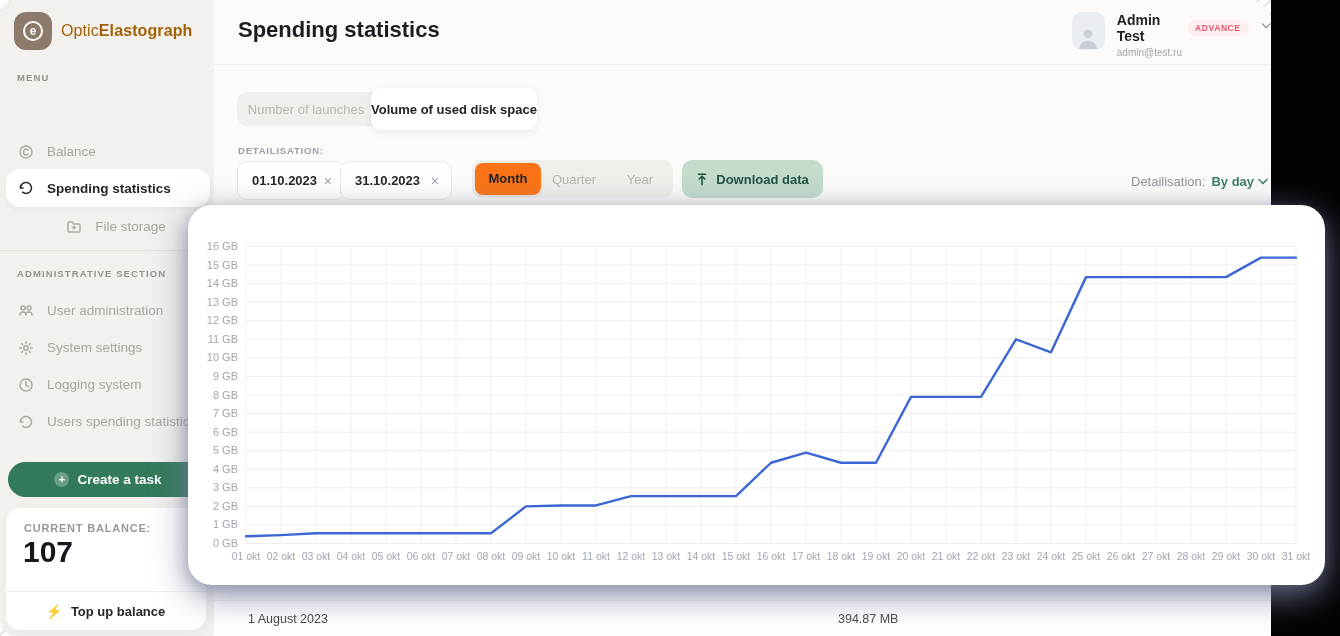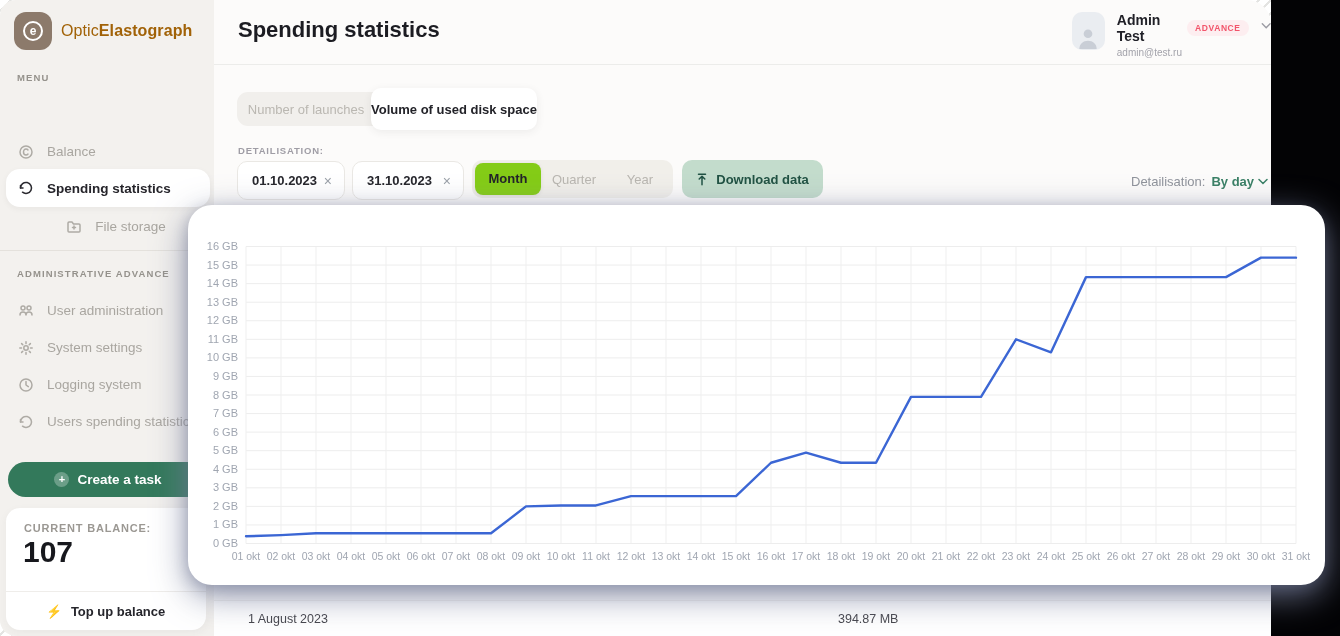--- a/index.html
+++ b/index.html
@@ -48,26 +48,26 @@
   .user-email{ font-size:10px; color:#a3a3ab; }
   .user-caret{ margin-top:10px; }
   
   .tab-group{ position:absolute; left:237px; top:92px; width:300px; height:34px; background:#f1efec; border-radius:11px; display:flex; }
   .tab{ display:flex; align-items:center; justify-content:center; font-size:13px; cursor:pointer; }
   .tab.inactive{ width:138px; color:#bab7b1; }
   .tab.active{ position:absolute; left:134px; top:-4px; width:166px; height:42px; background:#fff; border-radius:10px; box-shadow:0 2px 8px rgba(50,50,50,.08); color:#232329; font-weight:700; }
   .detail-label{ position:absolute; left:238px; top:145px; font-size:9.5px; letter-spacing:.8px; color:#9f9da5; font-weight:600; }
   .date-field{ position:absolute; top:161px; height:39px; background:#fff; border:1px solid #eae8e4; border-radius:10px; display:flex; align-items:center; justify-content:space-between; padding:0 12px 0 14px; cursor:text; }
   .date-field.from{ left:237px; width:108px; }
-  .date-field.to{ left:352px; width:112px; }
+  .date-field.to{ left:340px; width:112px; }
   .date-value{ font-size:13px; font-weight:700; color:#26262c; }
   .clear-x{ color:#9aa0a8; font-size:14px; cursor:pointer; line-height:1; }
   .segmented{ position:absolute; left:472px; top:160px; width:201px; height:38px; background:#f1efea; border-radius:10px; display:flex; align-items:center; }
   .seg-opt{ flex:1; text-align:center; font-size:13px; color:#b9b6b0; cursor:pointer; }
-  .seg-opt.active{ background:#84cc16; border-radius:8px; height:32px; line-height:32px; margin-left:3px; box-shadow:0 1px 4px rgba(0,0,0,.08); color:#232329; font-weight:700;text-align:center; }
+  .seg-opt.active{ background:#f97316; border-radius:8px; height:32px; line-height:32px; margin-left:3px; box-shadow:0 1px 4px rgba(0,0,0,.08); color:#232329; font-weight:700;text-align:center; }
   .download-btn{ position:absolute; left:682px; top:160px; width:141px; height:38px; background:#c3dccc; border:none; border-radius:10px; color:#215243; font-size:13px; font-weight:700; font-family:inherit; display:flex; align-items:center; justify-content:center; gap:8px; cursor:pointer; }
   .detail-right{ position:absolute; left:1131px; top:174px; display:flex; align-items:center; gap:6px; font-size:13px; }
   .detail-right .lbl{ color:#8f939b; }
   .detail-right .val{ color:#3a8066; font-weight:700; display:flex; align-items:center; gap:4px; cursor:pointer; }
   
   .table-row{ position:absolute; left:214px; top:600px; width:1057px; height:36px; background:#fff; border-top:1px solid #f1f0ee; }
   .row-date{ position:absolute; left:34px; top:11px; font-size:12.5px; color:#46464c; }
   .row-value{ position:absolute; left:624px; top:11px; font-size:12.5px; color:#46464c; }
   
   .chart-card{
@@ -112,21 +112,21 @@
       </div>
       <div class="nav-item" style="top:208px;justify-content:center;">
         <svg class="icon16" viewBox="0 0 16 16">
             <path d="M2 12V4a1 1 0 0 1 1-1h3l1.5 2H13a1 1 0 0 1 1 1v6a1 1 0 0 1-1 1H3a1 1 0 0 1-1-1z"></path>
             <path d="M8 7v3M6.5 8.5h3"></path>
           </svg>
         <span>File storage</span>
       </div>
 
       <div class="side-divider"></div>
-      <div class="side-label" style="top:268px;">ADMINISTRATIVE ADVANCE</div>
+      <div class="side-label" style="top:268px;">ADMINISTRATIVE SECTION</div>
 
       <div class="nav-item" style="top:292px;">
         <svg class="icon16" viewBox="0 0 16 16">
             <circle cx="5" cy="5" r="2"></circle>
             <circle cx="11" cy="5" r="2"></circle>
             <path d="M2 12c0-1.6 1.3-3 3-3s3 1.4 3 3M8 12c0-1.6 1.3-3 3-3s3 1.4 3 3"></path>
           </svg>
         <span>User administration</span>
       </div>
       <div class="nav-item" style="top:329px;">

